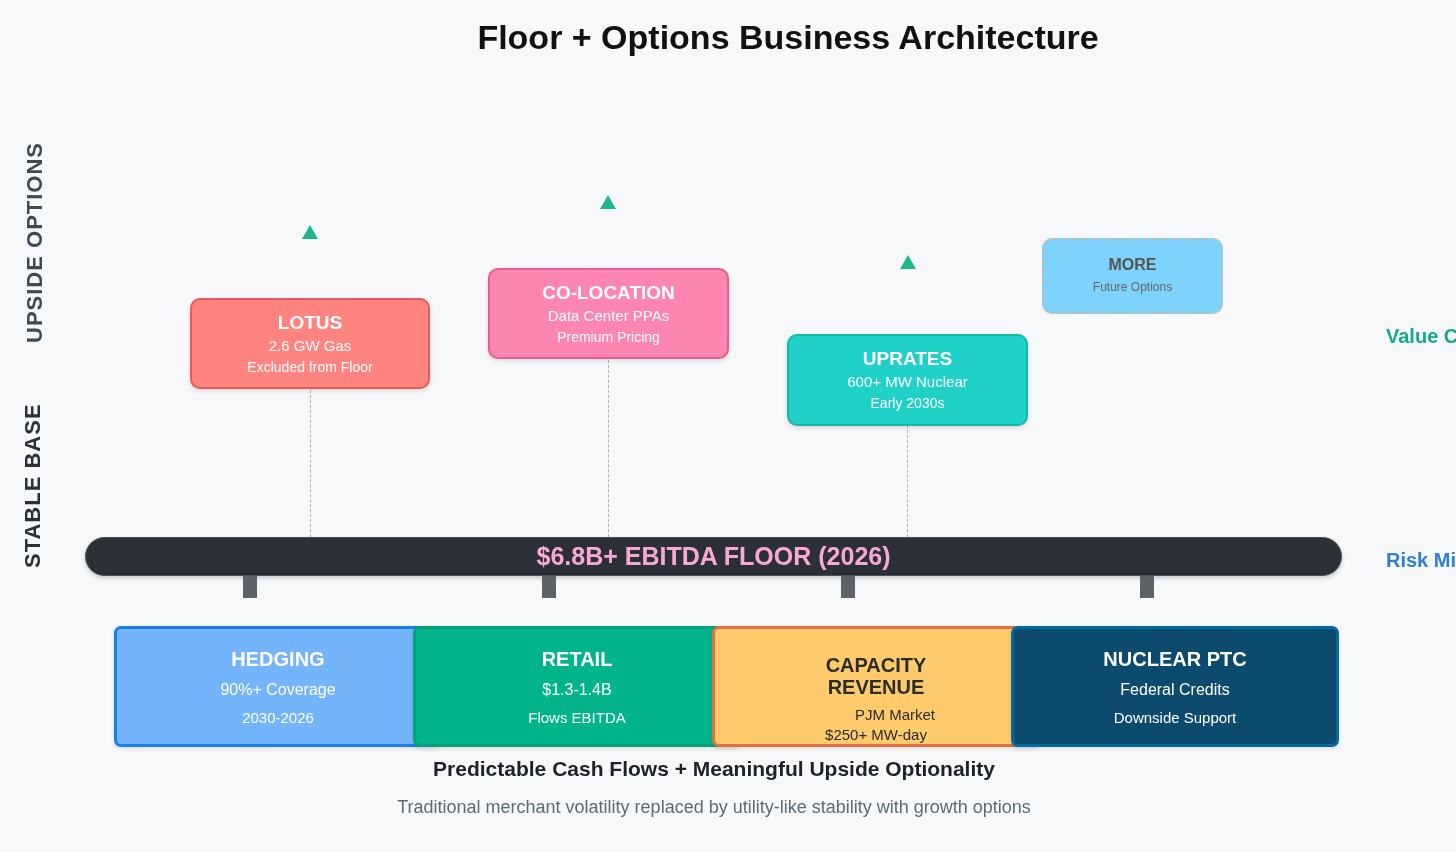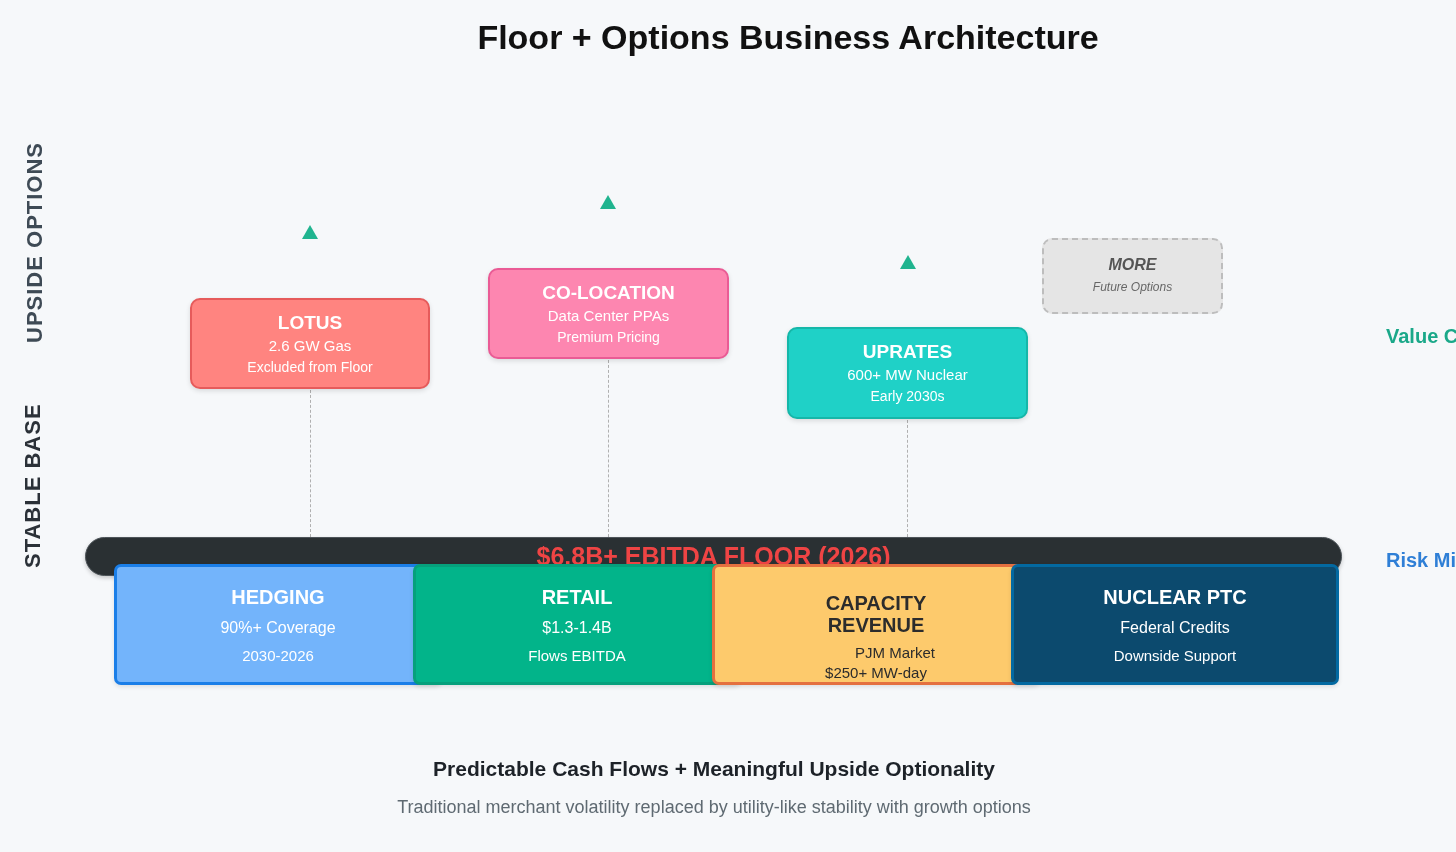--- a/index.html
+++ b/index.html
@@ -31,39 +31,39 @@
     .opt-box {
       position: absolute; box-sizing: border-box; border-radius: 10px;
       text-align: center; color: #fff;
       box-shadow: 0 2px 5px rgba(0,0,0,0.12);
     }
     .opt-box .t { font-size: 19px; font-weight: bold; margin-top: 12px; }
     .opt-box .s1 { font-size: 15px; margin-top: 3px; }
     .opt-box .s2 { font-size: 14px; margin-top: 5px; }
     .lotus { left: 190px; top: 298px; width: 240px; height: 91px; background: #ff8480; border: 2px solid #e65b5b; }
     .coloc { left: 488px; top: 268px; width: 241px; height: 91px; background: #fd86b0; border: 2px solid #ea5b95; }
-    .uprates { left: 787px; top: 327px; width: 241px; height: 92px; background: #1fd1c7; border: 2px solid #15b7a9; }
+    .uprates { left: 787px; top: 334px; width: 241px; height: 92px; background: #1fd1c7; border: 2px solid #15b7a9; }
     .more {
       left: 1042px; top: 238px; width: 181px; height: 76px;
-      background: #e5e5e5; border: 2px dashed #bdbdbd; box-shadow: none; color: #555; font-style: italic;
+      background: #7dd3fc; border: 2px dashed #bdbdbd; box-shadow: none; color: #555;
     }
     .more .t { font-size: 16px; margin-top: 16px; color: #555; }
     .more .s1 { font-size: 12px; margin-top: 6px; color: #666; }
     .dash {
       position: absolute; width: 0; border-left: 1.5px dashed #b0b0b0;
     }
     .floor {
       position: absolute; left: 85px; top: 537px; width: 1257px; height: 39px;
       background: #2a3033; border-radius: 20px; border: 1px solid #4d5459;
       box-sizing: border-box; box-shadow: 0 2px 4px rgba(0,0,0,0.2);
-      color: #ef4444; font-size: 25px; font-weight: bold; text-align: center; line-height: 37px;
+      color: #f9a8d4; font-size: 25px; font-weight: bold; text-align: center; line-height: 37px;
     }
     .stem { position: absolute; width: 14px; height: 22px; top: 576px; background: #5b6368; }
     .base-box {
-      position: absolute; top: 564px; width: 328px; height: 121px;
+      position: absolute; top: 626px; width: 328px; height: 121px;
       box-sizing: border-box; border-radius: 7px; text-align: center; color: #fff;
       box-shadow: 0 2px 4px rgba(0,0,0,0.1);
     }
     .base-box .t { font-size: 20px; font-weight: bold; margin-top: 19px; }
     .base-box .s1 { font-size: 16px; margin-top: 10px; }
     .base-box .s2 { font-size: 15px; margin-top: 10px; }
     .hedging { left: 114px; background: #73b4fb; border: 3px solid #1a7ee8; }
     .retail { left: 413px; background: #02b48a; border: 3px solid #06a07c; }
     .capacity { left: 712px; background: #fdca6c; border: 3px solid #e4703f; color: #2c2c2c; }
     .capacity .t { font-size: 20px; margin-top: 25px; line-height: 22px; }

